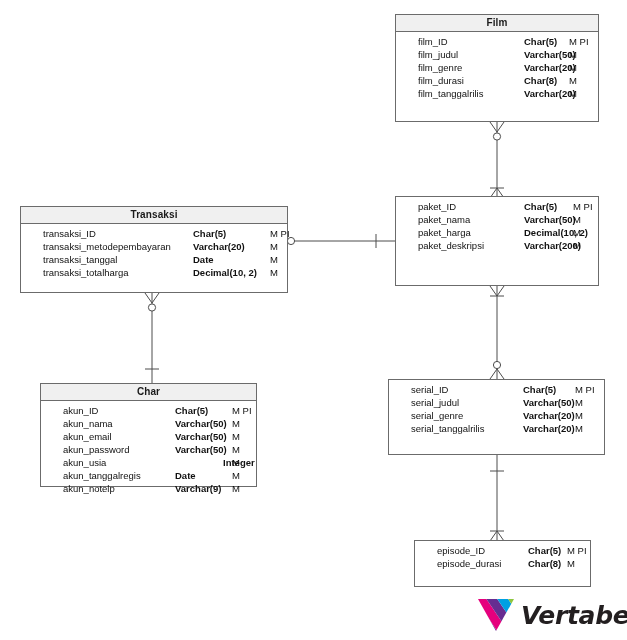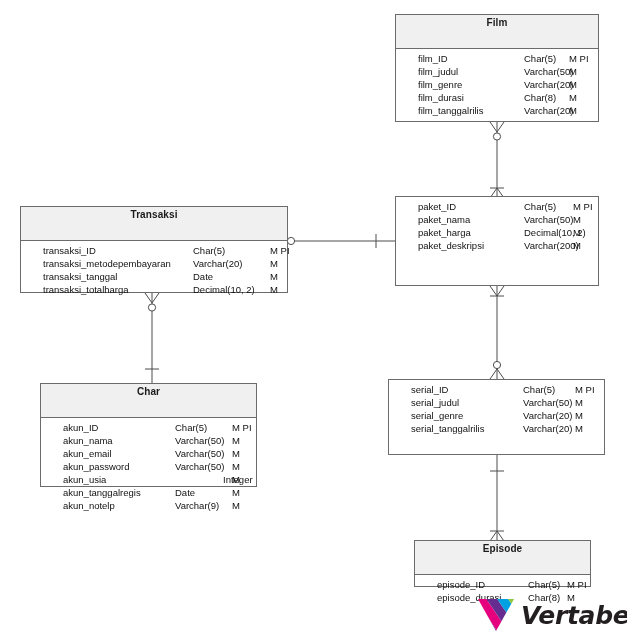--- a/index.html
+++ b/index.html
@@ -20,21 +20,21 @@
   }
   
   .entity {
     position: absolute;
     box-sizing: border-box;
     border: 1px solid #6b6b6b;
     background: #ffffff;
   }
   .entity-header {
     box-sizing: border-box;
-    height: 34px;
+    height: 17px;
     line-height: 16px;
     background: #f0f0f0;
     border-bottom: 1px solid #6b6b6b;
     text-align: center;
     font-size: 10px;
     font-weight: bold;
     color: #1a1a1a;
     letter-spacing: 0.1px;
     white-space: nowrap;
     overflow: hidden;
@@ -46,20 +46,21 @@
     display: flex;
     align-items: baseline;
     height: 13px;
     font-size: 9.5px;
     color: #111111;
     white-space: nowrap;
   }
   .attr-type {
     position: absolute;
     text-align: left;
+    font-weight: bold;
   }
   .attr-flags {
     position: absolute;
     text-align: left;
   }
   .attr-row-inner {
     position: relative;
     width: 100%;
     height: 13px;
   }
@@ -338,21 +339,20 @@
           <div class="attr-row">
             <div class="attr-row-inner">
               <span class="attr-name-abs">serial_tanggalrilis</span>
               <span class="attr-type" style="left: 134px;">Varchar(20)</span>
               <span class="attr-flags" style="left: 186px;">M</span>
             </div>
           </div>
         </div>
       </div>
       <div class="entity" style="left: 414px; top: 540px; width: 177px; height: 47px;">
-        <div class="entity-header">Episode</div>
         <div class="entity-body">
           <div class="attr-row">
             <div class="attr-row-inner">
               <span class="attr-name-abs">episode_ID</span>
               <span class="attr-type" style="left: 113px;">Char(5)</span>
               <span class="attr-flags" style="left: 152px;">M PI</span>
             </div>
           </div>
           <div class="attr-row">
             <div class="attr-row-inner">

